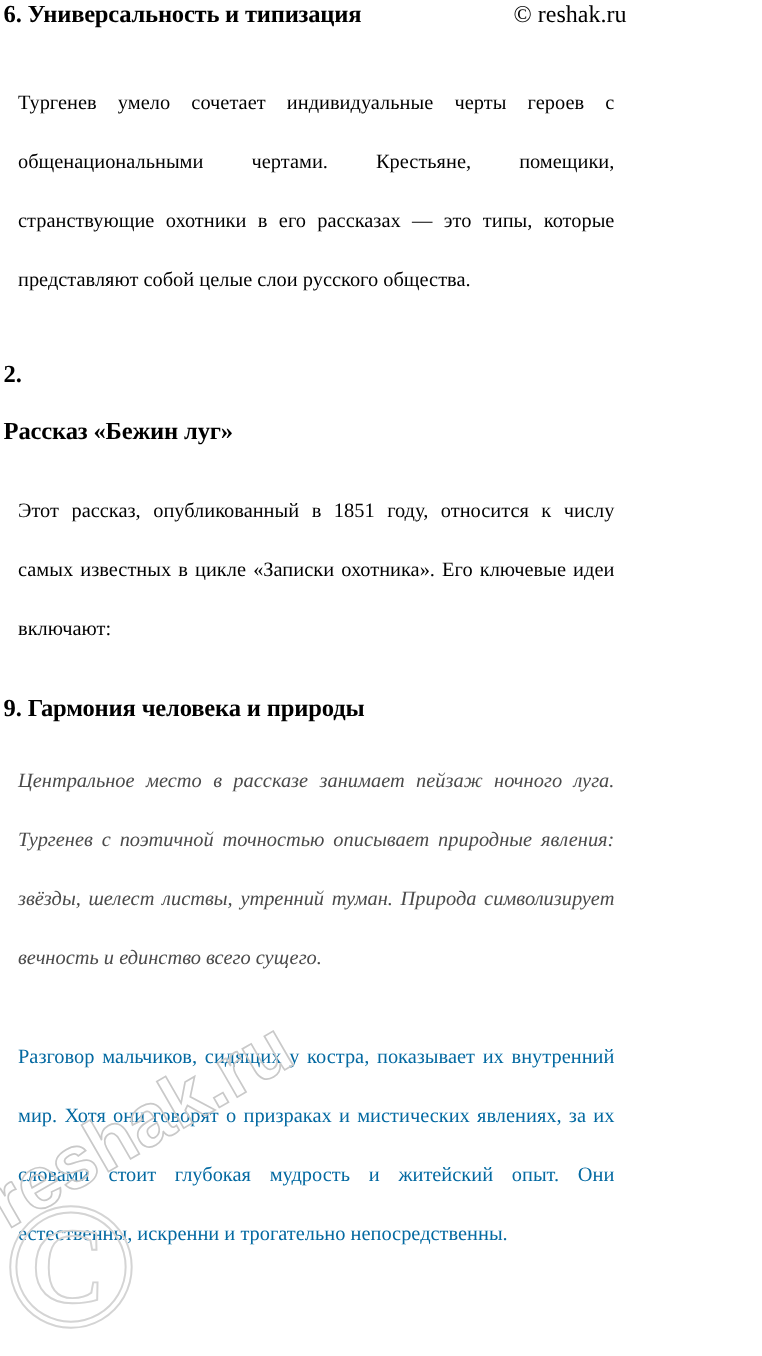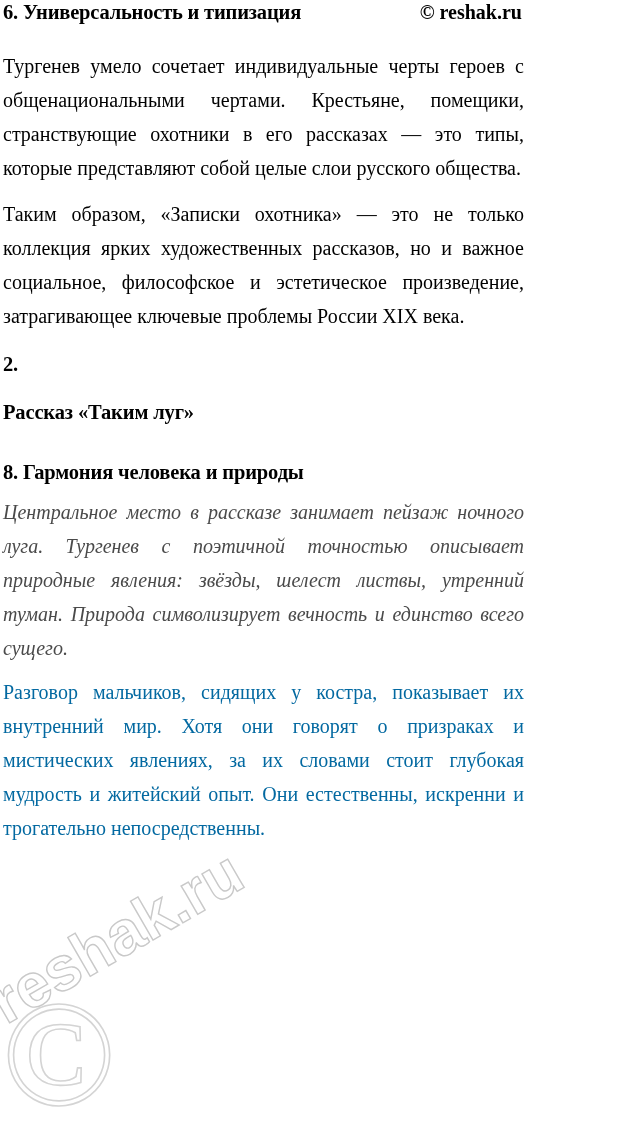--- a/index.html
+++ b/index.html
@@ -68,31 +68,31 @@
     padding-top: 1px;
   }
   .sec-title {
     font-size: 20.5px;
     font-weight: 700;
     letter-spacing: -0.2px;
     white-space: nowrap;
   }
   .corp {
     font-size: 20px;
-    font-weight: 700;
+    font-weight: 400;
     white-space: nowrap;
     padding-right: 2px;
   }
 
   p.body {
-    margin: 0;
+    margin: 12px;
     text-align: justify;
     text-justify: inter-word;
-    font-size: 20px;
-    line-height: 34px;
+    font-size: 17px;
+    line-height: 49px;
     hyphens: none;
   }
   p.body.last-left > :last-child { }
 
   .h-bold {
     margin: 0;
     font-size: 20.5px;
     font-weight: 700;
     line-height: 38px;
     letter-spacing: -0.15px;
@@ -124,36 +124,36 @@
     <div class="sec-title">6. Универсальность и типизация</div>
     <div class="corp">© reshak.ru</div>
   </div>
 
   <div class="sp-18"></div>
 
   <p class="body">Тургенев умело сочетает индивидуальные черты героев с общенациональными чертами. Крестьяне, помещики, странствующие охотники в его рассказах — это типы, которые представляют собой целые слои русского общества.</p>
 
   <div class="sp-12"></div>
 
-  <p class="body">Таким образом, «Записки охотника» — это не только коллекция ярких художественных рассказов, но и важное социальное, философское и эстетическое произведение, затрагивающее ключевые проблемы России XIX века.</p>
 
   <div class="sp-12"></div>
 
   <p class="h-bold">2.</p>
 
   <div class="sp-10"></div>
 
-  <p class="h-bold">Рассказ «Таким луг»</p>
+  <p class="h-bold">Рассказ «Бежин луг»</p>
 
   <div class="sp-10"></div>
 
+  <p class="body">Этот рассказ, опубликованный в 1851 году, относится к числу самых известных в цикле «Записки охотника». Его ключевые идеи включают:</p>
 
   <div class="sp-12"></div>
 
-  <p class="h-bold">8. Гармония человека и природы</p>
+  <p class="h-bold">9. Гармония человека и природы</p>
 
   <div class="sp-4"></div>
 
   <p class="body ink-soft">Центральное место в рассказе занимает пейзаж ночного луга. Тургенев с поэтичной точностью описывает природные явления: звёзды, шелест листвы, утренний туман. Природа символизирует вечность и единство всего сущего.</p>
 
 
   <div class="sp-6"></div>
 
 
   <div class="sp-4"></div>

